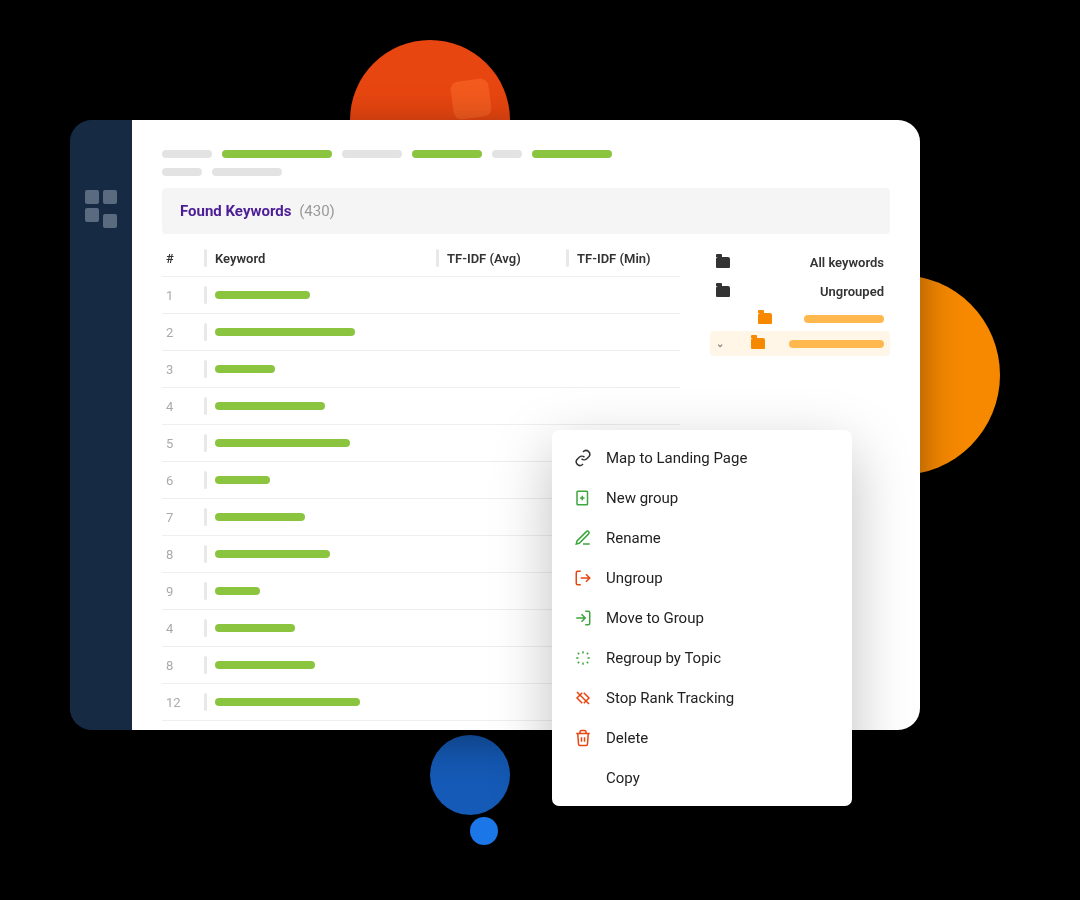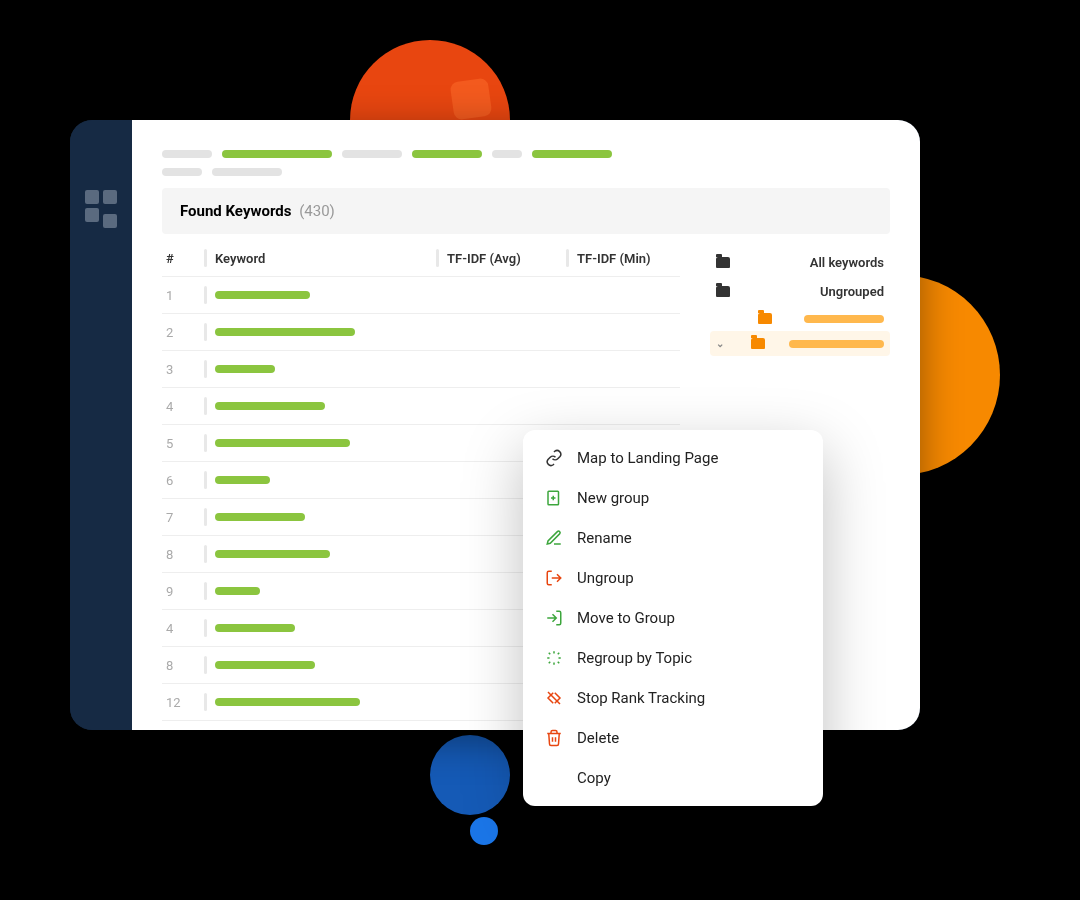--- a/index.html
+++ b/index.html
@@ -96,21 +96,21 @@
   .pill { height: 8px; border-radius: 4px; }
   .pill-grey { background: #E3E3E3; }
   .pill-green { background: #8BC53F; }
   .section-header {
     background: #F5F5F5;
     border-radius: 4px;
     padding: 14px 18px;
     margin-top: 12px;
     font-size: 15px;
   }
-  .section-header strong { font-weight: 700; color: #000000; }
+  .section-header strong { font-weight: 700; color: #4c1d95; }
   .section-header .count { color: #999; font-weight: 400; margin-left: 4px; }
   .content-row {
     display: flex;
     gap: 30px;
     margin-top: 6px;
   }
   .table { flex: 1; }
   .thead, .trow {
     display: grid;
     grid-template-columns: 28px 1fr 120px 110px;
@@ -139,24 +139,24 @@
   }
   .side-item.selected { background: #FFF6E8; }
   .folder-dark { width: 14px; height: 11px; background: #333; border-radius: 2px 2px 1px 1px; position: relative; }
   .folder-dark::before { content:''; position:absolute; top:-3px; left:0; width:6px; height:3px; background:#333; border-radius:1px 1px 0 0; }
   .folder-orange { width: 14px; height: 11px; background: #F78900; border-radius: 2px 2px 1px 1px; position: relative; }
   .folder-orange::before { content:''; position:absolute; top:-3px; left:0; width:6px; height:3px; background:#F78900; border-radius:1px 1px 0 0; }
   .bar-orange { background: #FFB84D; }
   .chev { font-size: 10px; color: #888; width: 10px; }
   .context-menu {
     position: absolute;
-    top: 430px; left: 523px;
+    top: 430px; left: 552px;
     width: 300px;
     background: #fff;
-    border-radius: 12px;
+    border-radius: 7px;
     box-shadow: 0 20px 60px rgba(0,0,0,0.25);
     z-index: 10;
     padding: 8px 0;
   }
   .menu-item {
     display: flex; align-items: center; gap: 14px;
     padding: 11px 22px;
     font-size: 15px;
     color: #222;
     cursor: pointer;

